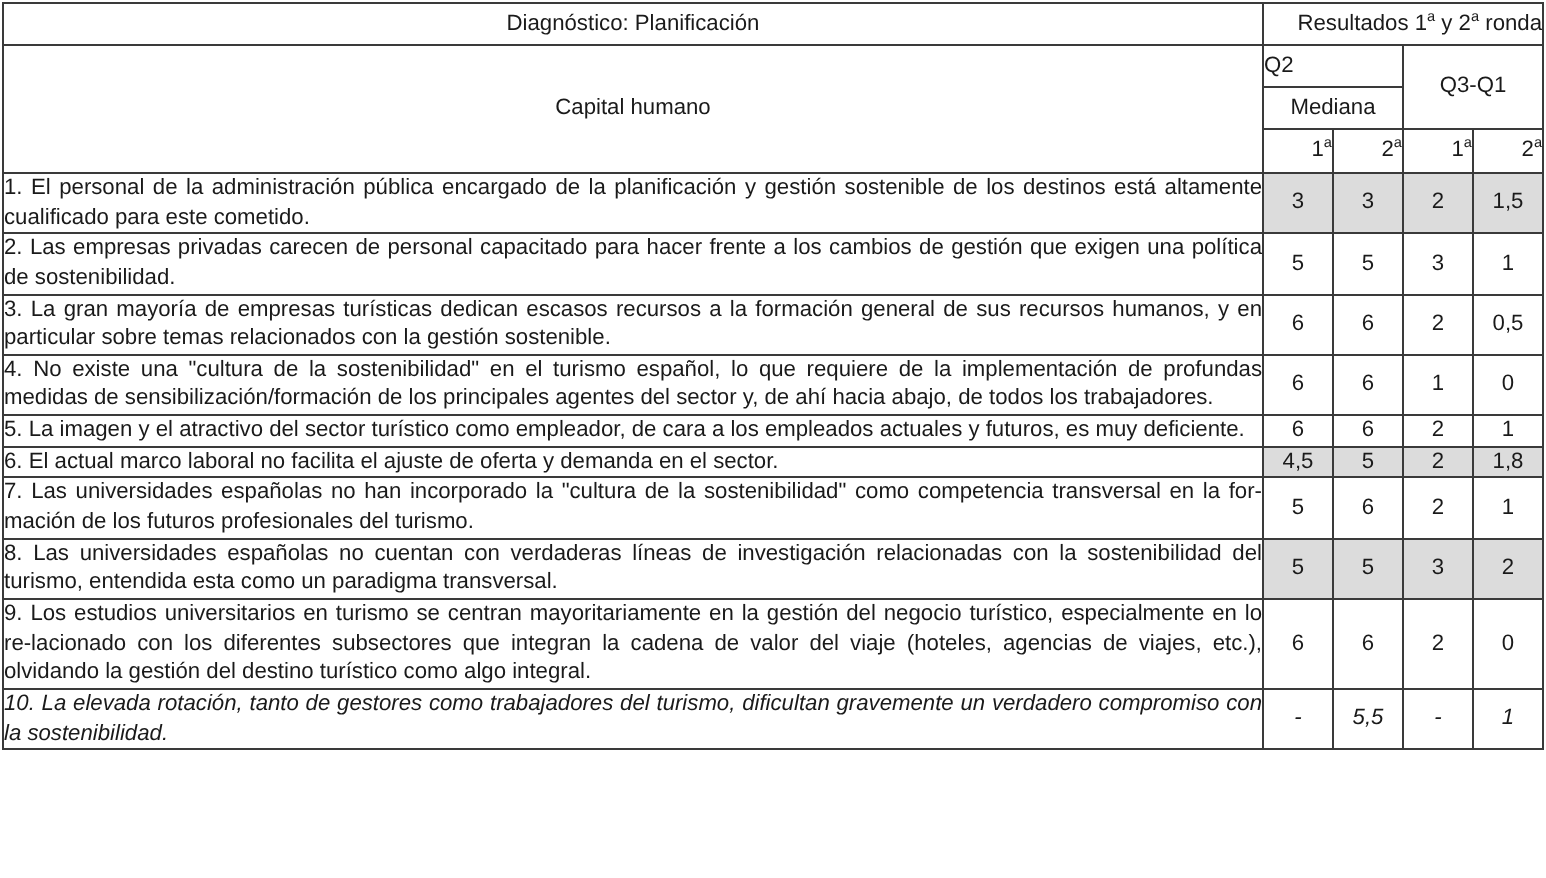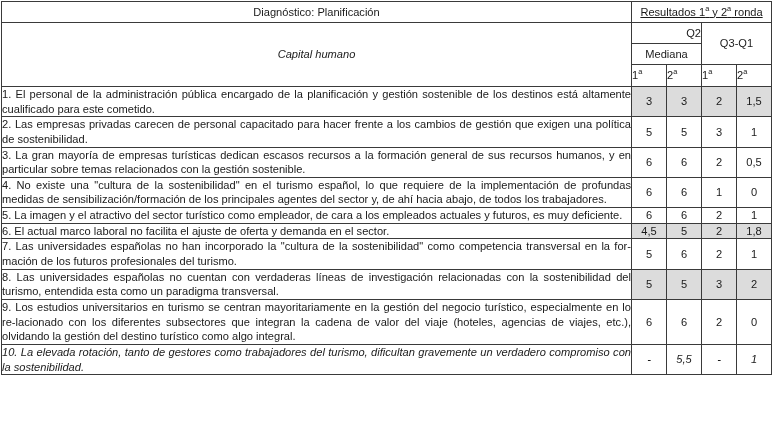--- a/index.html
+++ b/index.html
@@ -34,50 +34,48 @@
     font-weight: normal;
     vertical-align: middle;
   }
   
   .hdr-diag {
     text-align: center;
     height: 20px;
     padding: 1px 4px;
   }
   .hdr-res {
-    text-align: center;
+    text-align: right;
     height: 20px;
     padding: 1px 3px;
     white-space: nowrap;
-    text-decoration: underline;
   }
   .hdr-capital {
     text-align: center;
     height: 62px;
     padding: 2px 4px;
-    font-style: italic;
   }
   .hdr-q2 {
+    text-align: left;
+    height: 20px;
+    padding: 1px 2px;
+  }
+  .hdr-mediana {
+    text-align: center;
+    height: 20px;
+    padding: 1px 2px;
+  }
+  .hdr-q3q1 {
+    text-align: center;
+    height: 41px;
+    padding: 1px 2px;
+    margin-top: 13px;
+  }
+  .hdr-sub {
     text-align: right;
-    height: 20px;
-    padding: 1px 2px;
-  }
-  .hdr-mediana {
-    text-align: center;
-    height: 20px;
-    padding: 1px 2px;
-  }
-  .hdr-q3q1 {
-    text-align: center;
-    height: 41px;
-    padding: 1px 2px;
-    margin-top: 13px;
-  }
-  .hdr-sub {
-    text-align: left;
     height: 21px;
     padding: 1px 2px;
   }
   
   td.stmt {
     text-align: justify;
     text-align-last: left;
     padding: 3px 5px 3px 5px;
     vertical-align: middle;
     hyphens: manual;

